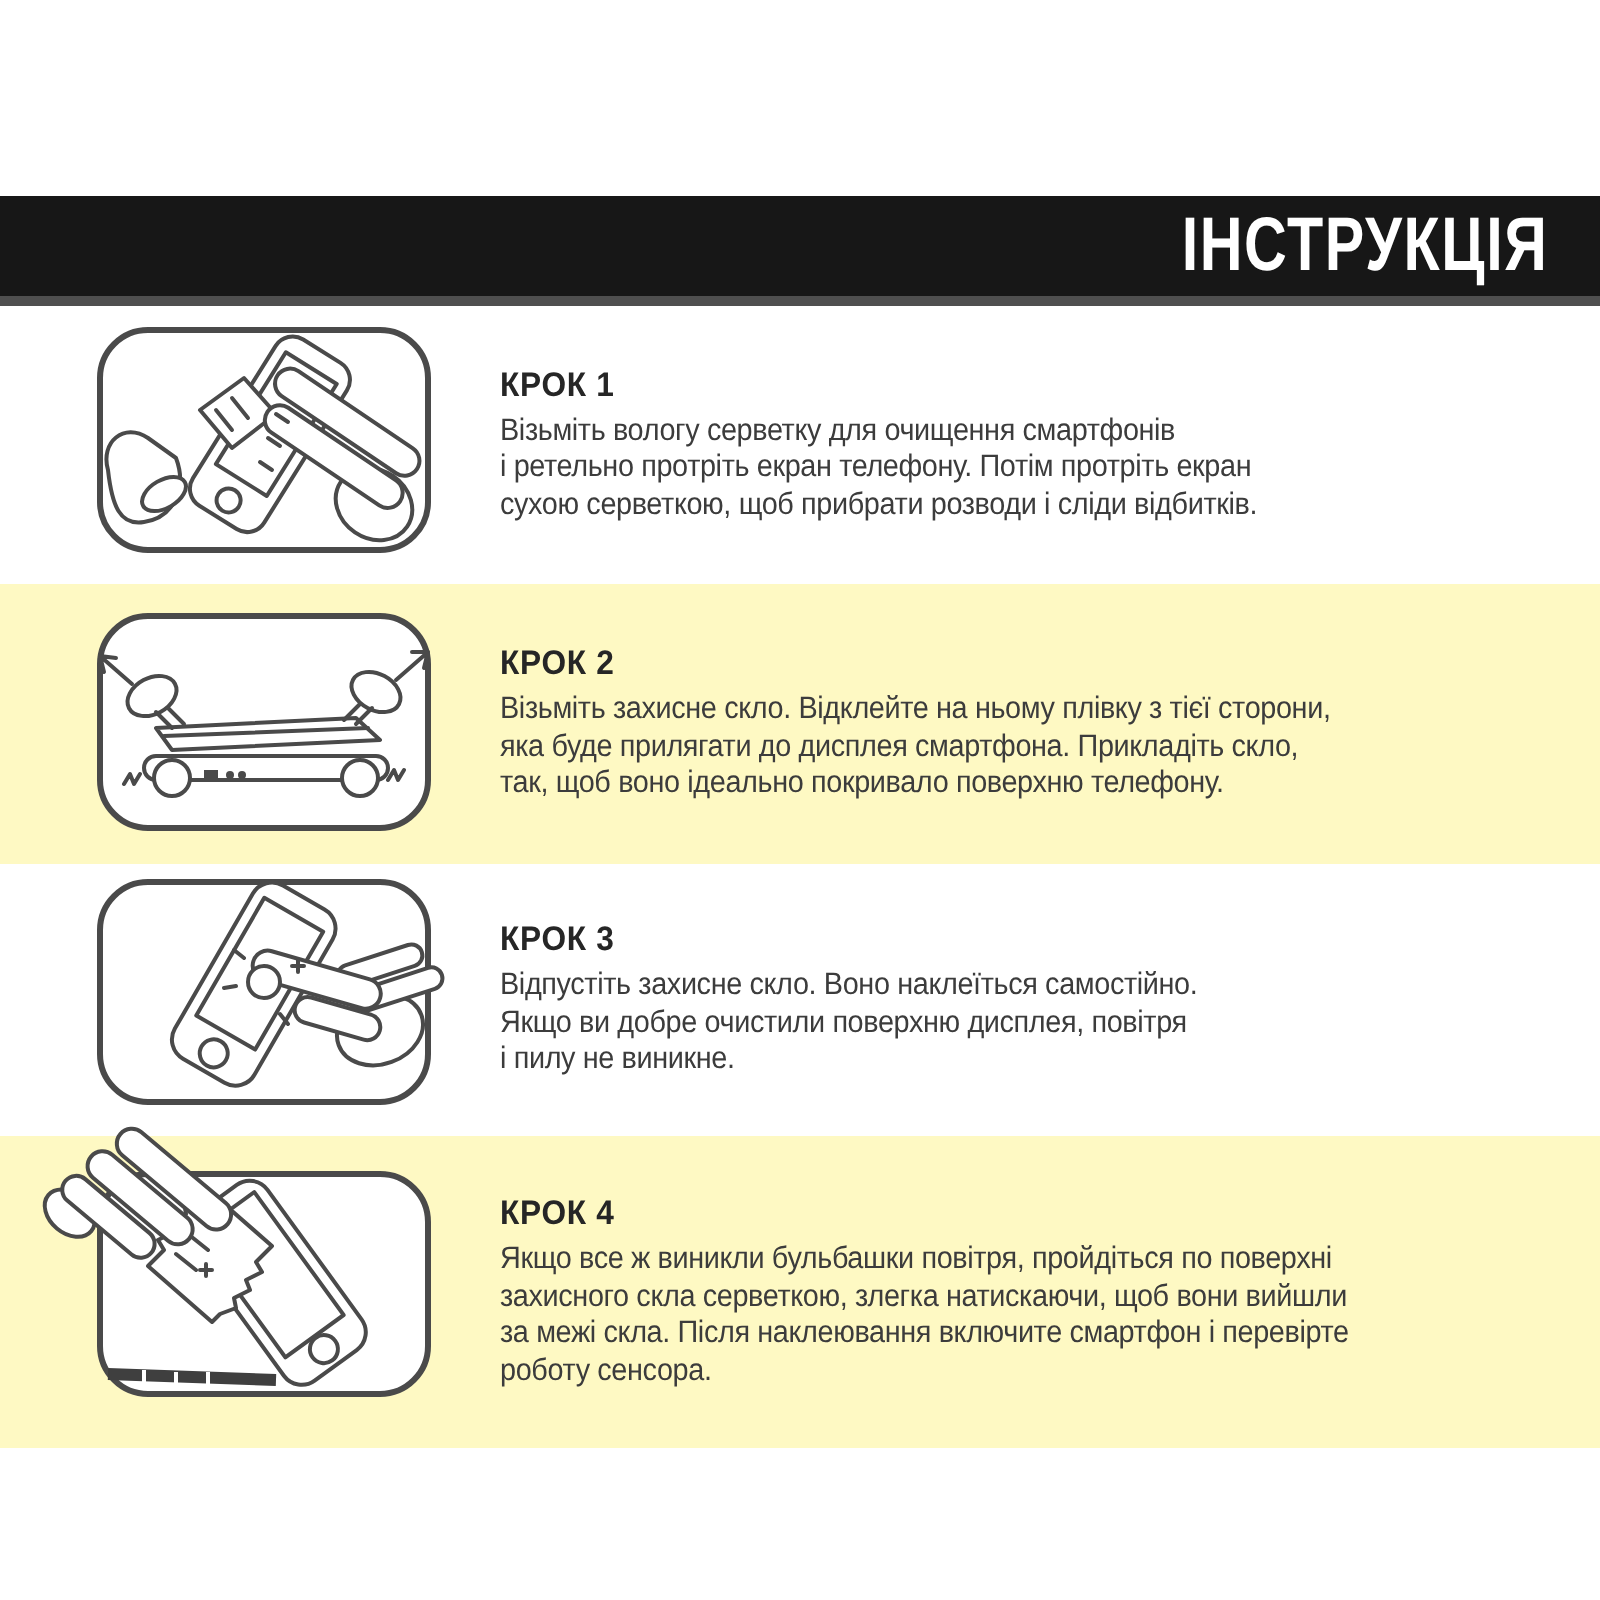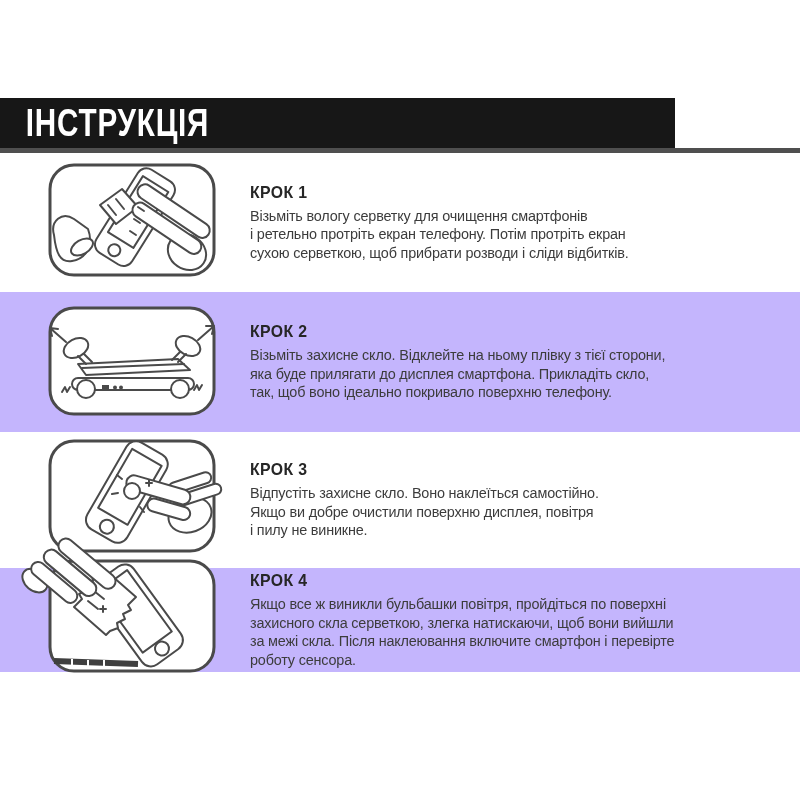--- a/index.html
+++ b/index.html
@@ -4,23 +4,23 @@
 <style>
   html,body{margin:0;padding:0;}
   .page{
     position:relative;
     width:800px;height:800px;
     background:#ffffff;
     overflow:hidden;
     font-family:"Liberation Sans", sans-serif;
   }
   .banner{
-    position:absolute;top:98px;left:0;width:675px;height:50px;
+    position:absolute;top:98px;left:0;width:800px;height:50px;
     background:#171717;
-    display:flex;align-items:center;justify-content:flex-start;
+    display:flex;align-items:center;justify-content:flex-end;
   }
   .banner-title{
     margin:0;
     color:#ffffff;
     font-size:38px;
     font-weight:700;
     letter-spacing:1px;
     transform:scaleX(0.78);
     transform-origin:center;
     white-space:nowrap;
@@ -28,21 +28,21 @@
   .banner-underline{
     position:absolute;top:148px;left:0;width:800px;height:5px;
     background:#4f4f4f;
   }
   .steps{position:absolute;top:153px;left:0;width:800px;}
   .step{
     display:flex;align-items:center;
     padding:0 40px 0 42px;
     box-sizing:border-box;
   }
-  .step--alt{background:#c4b5fd;}
+  .step--alt{background:#fef9c3;}
   .figure{
     flex:0 0 180px;width:180px;
     display:flex;align-items:center;justify-content:center;
   }
   .figure svg{overflow:visible;display:block;}
   .content{
     margin-left:28px;
     transform:scaleX(0.93);
     transform-origin:left center;
     white-space:nowrap;
@@ -157,21 +157,21 @@
         </svg>
       </div>
       <div class="content">
         <div class="step-label">КРОК 3</div>
         <div class="step-line">Відпустіть захисне скло. Воно наклеїться самостійно.</div>
         <div class="step-line">Якщо ви добре очистили поверхню дисплея, повітря</div>
         <div class="step-line">і пилу не виникне.</div>
       </div>
     </section>
 
-    <section class="step step--alt" style="height:104px">
+    <section class="step step--alt" style="height:156px">
       <div class="figure">
         <svg width="180" height="126" viewBox="0 0 180 126">
           <rect class="frame" x="8" y="4" width="164" height="110" rx="24"></rect>
           <g transform="rotate(-36 96 62)">
             <rect class="art-fill" x="74" y="8" width="48" height="102" rx="11"></rect>
             <rect class="art" x="80" y="16" width="36" height="76"></rect>
             <circle class="art-fill" cx="98" cy="100" r="7"></circle>
           </g>
           <path class="art-fill" d="M32,50 L40,42 37,37 45,33 43,27 51,24 50,18 58,16 62,12 94,40 86,48 89,53 81,57 83,62 75,66 76,71 68,74 64,78 Z"></path>
           <path class="art" d="M52,34 l10,8 M46,44 l10,8"></path>

